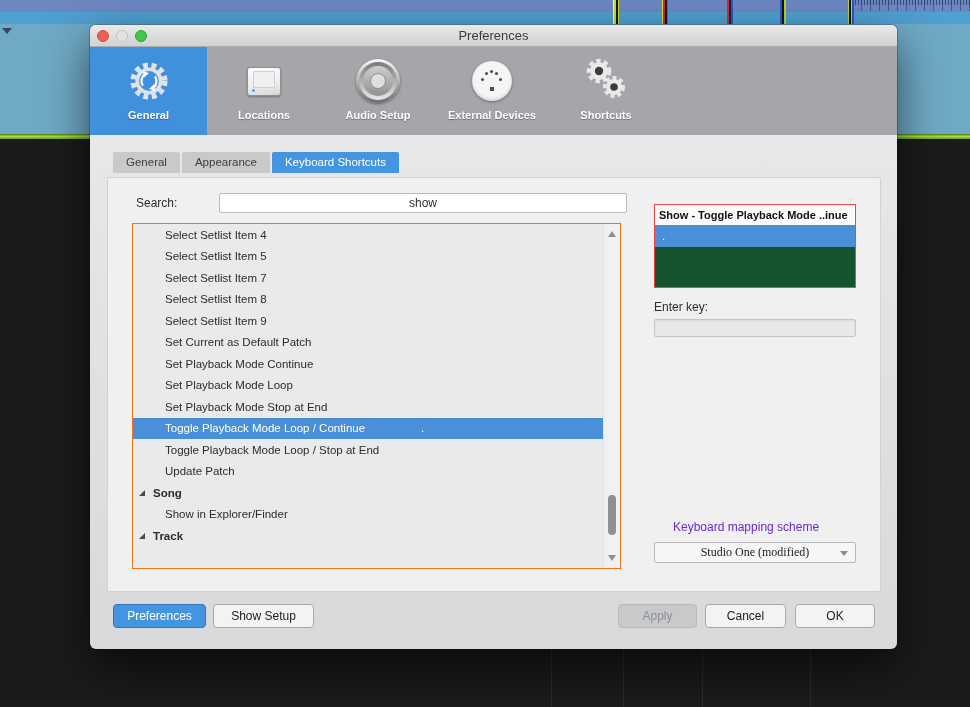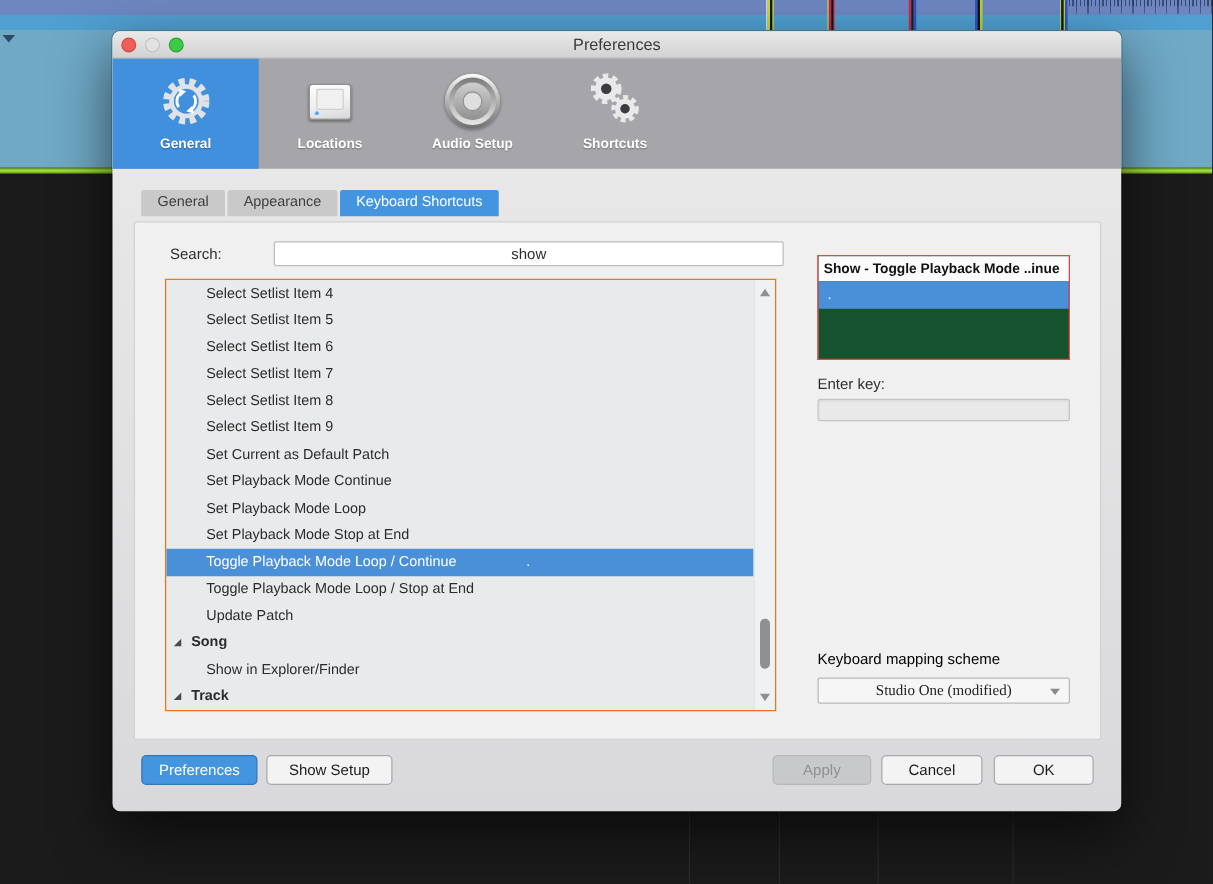--- a/index.html
+++ b/index.html
@@ -102,21 +102,21 @@
   .krow.sel { height:22px; line-height:22px; background:#4a90d8; color:#fff; }
   .enter-label { position:absolute; left:546px; top:122px; font-size:12px; color:#2e2e2e; }
   .key-input { position:absolute; left:546px; top:141px; width:202px; height:18px; border:1px solid #c5c5c7;
     border-radius:2px; background:#e9e9ea; box-shadow:inset 0 1px 2px rgba(0,0,0,.08); font-family:inherit; }
   .btn-row { position:absolute; left:546px; top:173px; width:202px; display:flex; justify-content:center; gap:26px; }
   .btn { height:21px; font-size:11.5px; font-family:inherit; border:1px solid #a9a9ab; border-radius:3px;
     background:#f5f5f5; color:#1c1c1c; padding:0 12px; cursor:default; }
   .btn.assign { width:60px; padding:0; }
   .btn.remove { width:70px; padding:0; }
   .btn.disabled { background:#c9c9cb; color:#919195; border-color:#bcbcbe; }
-  .map-label { position:absolute; left:546px; top:342px; font-size:12px; color:#000000; }
+  .map-label { position:absolute; left:565px; top:342px; font-size:12px; color:#6d28d9; }
   .dropdown { position:absolute; left:546px; top:364px; width:202px; height:21px; background:#f6f6f7;
     border:1px solid #b9b9bb; border-radius:2px; cursor:default; }
   .dd-value { display:block; width:100%; text-align:center; line-height:19px; font-size:12px; color:#222;font-family:Liberation Serif, serif; }
   .dd-arrow { position:absolute; right:7px; top:8px; width:0; height:0;
     border-left:4px solid transparent; border-right:4px solid transparent; border-top:5px solid #8a8a8c; }
 
   
   .fbtn { position:absolute; top:579px; height:24px; font-size:12px; font-family:inherit;
     border:1px solid #a9a9ab; border-radius:4px; background:#f3f3f4; color:#1c1c1c; cursor:default; }
   .fbtn.primary { background:#4495e0; border-color:#3075ba; color:#fff; }
@@ -217,20 +217,33 @@
               <i class="spk1"></i>
               <i class="spk2"></i>
               <i class="spk3"></i>
               <i class="spk4"></i>
             </div>
         </div>
         <div class="tb-label">Audio Setup</div>
       </div>
       <div class="tb-item">
         <div class="tb-icon">
+          <div class="midi">
+            <b style="left:9px; top:17px"></b>
+              <b style="left:13px; top:11px"></b>
+              <b style="left:18px; top:9px"></b>
+            <b style="left:23px; top:11px"></b>
+              <b style="left:27px; top:17px"></b>
+            <span class="sq"></span>
+          </div>
+        </div>
+        <div class="tb-label">External Devices</div>
+      </div>
+      <div class="tb-item">
+        <div class="tb-icon">
           <svg width="46" height="46" viewBox="0 0 46 46">
             <circle cx="16" cy="13" r="9.5" fill="none" stroke="#e9e9e9" stroke-width="5.5" stroke-dasharray="4 3"></circle>
             <circle cx="16" cy="13" r="9" fill="#e9e9e9"></circle>
             <circle cx="16" cy="13" r="4.2" fill="#3c3c40"></circle>
             <circle cx="31" cy="29" r="8.5" fill="none" stroke="#e9e9e9" stroke-width="5" stroke-dasharray="3.6 2.8"></circle>
             <circle cx="31" cy="29" r="8" fill="#e9e9e9"></circle>
             <circle cx="31" cy="29" r="3.8" fill="#3c3c40"></circle>
           </svg>
         </div>
         <div class="tb-label">Shortcuts</div>
@@ -249,23 +262,20 @@
 
       <div class="list-wrap">
         <div class="list-rows" id="list-rows">
             <div class="lrow">
               <span class="llabel">Select Setlist Item 4</span>
             </div>
             <div class="lrow">
               <span class="llabel">Select Setlist Item 5</span>
             </div>
             <div class="lrow">
-              <span class="llabel">Select Setlist Item 6</span>
-            </div>
-            <div class="lrow">
               <span class="llabel">Select Setlist Item 7</span>
             </div>
             <div class="lrow">
               <span class="llabel">Select Setlist Item 8</span>
             </div>
             <div class="lrow">
               <span class="llabel">Select Setlist Item 9</span>
             </div>
             <div class="lrow">
               <span class="llabel">Set Current as Default Patch</span>

